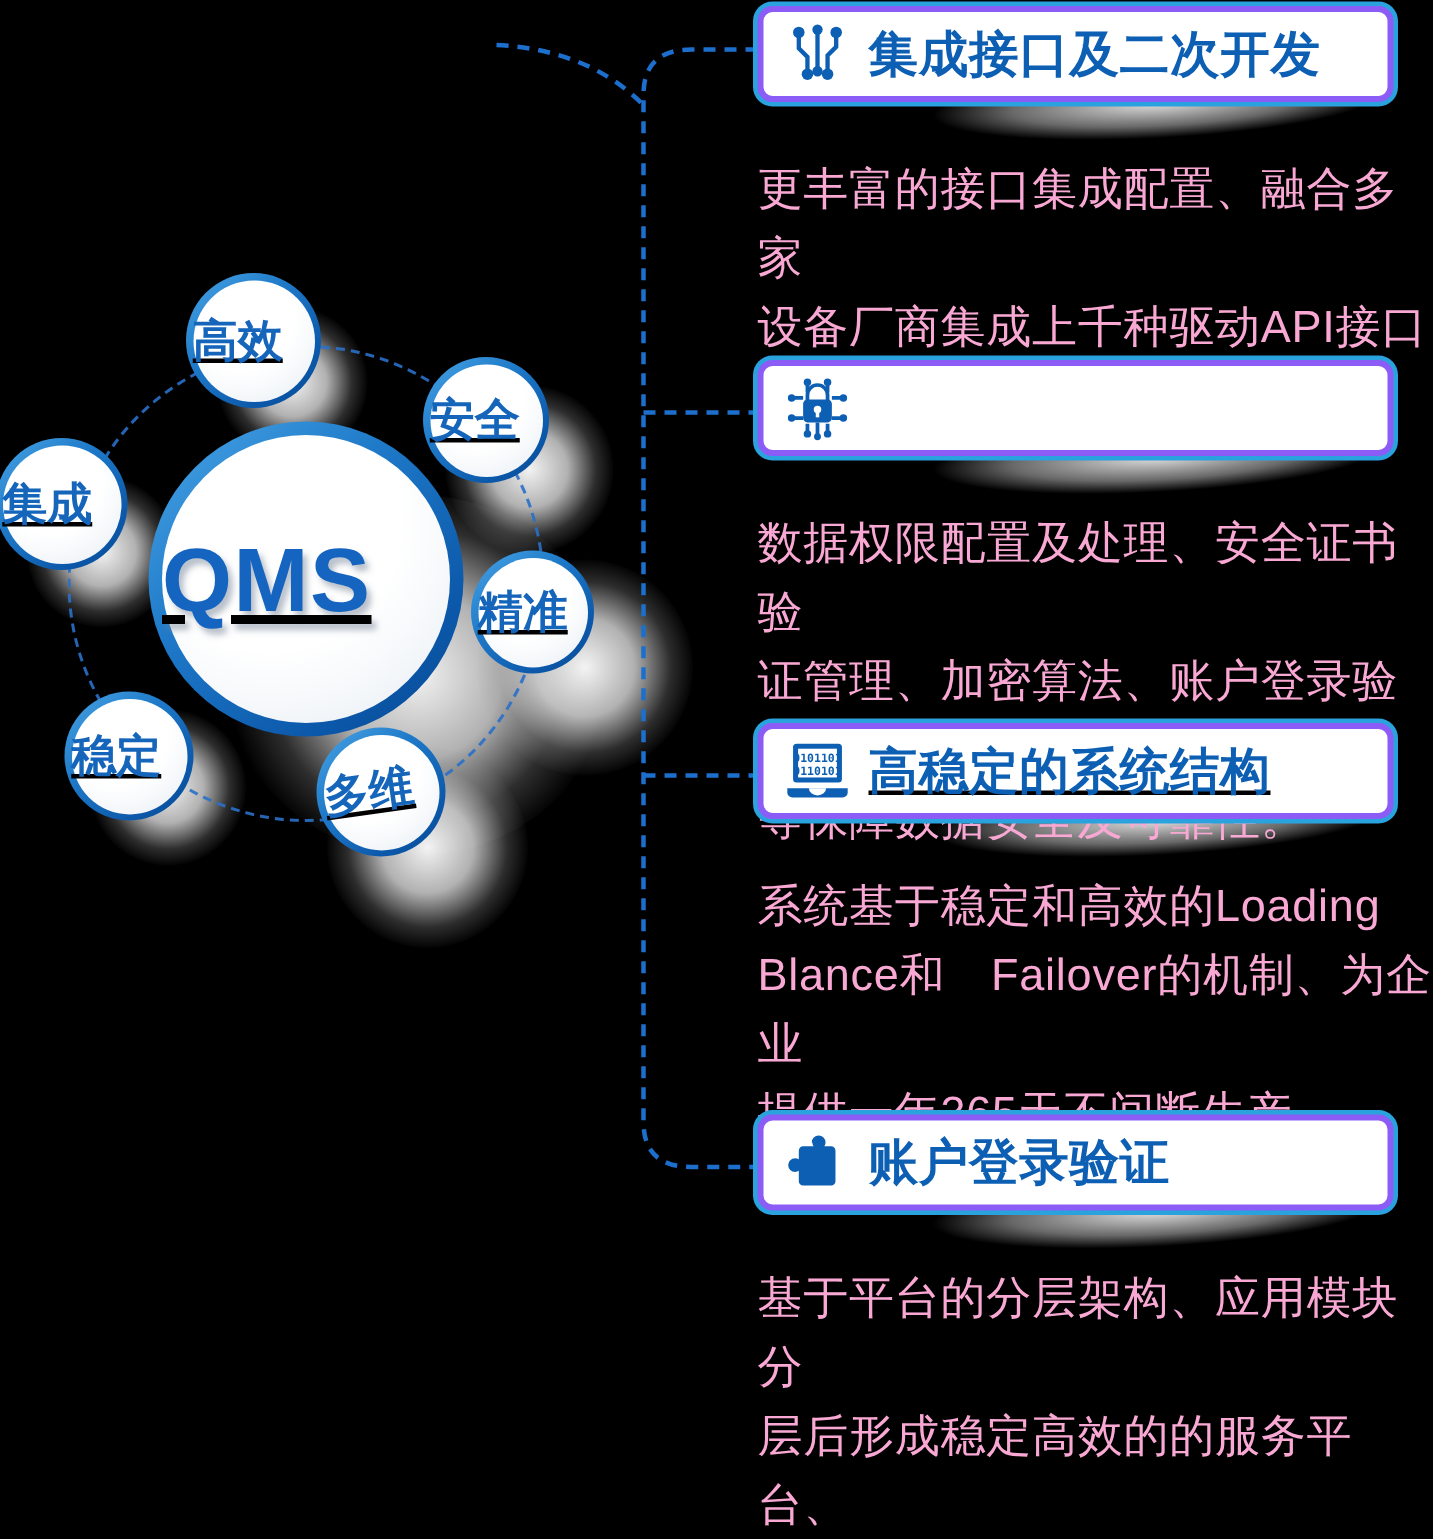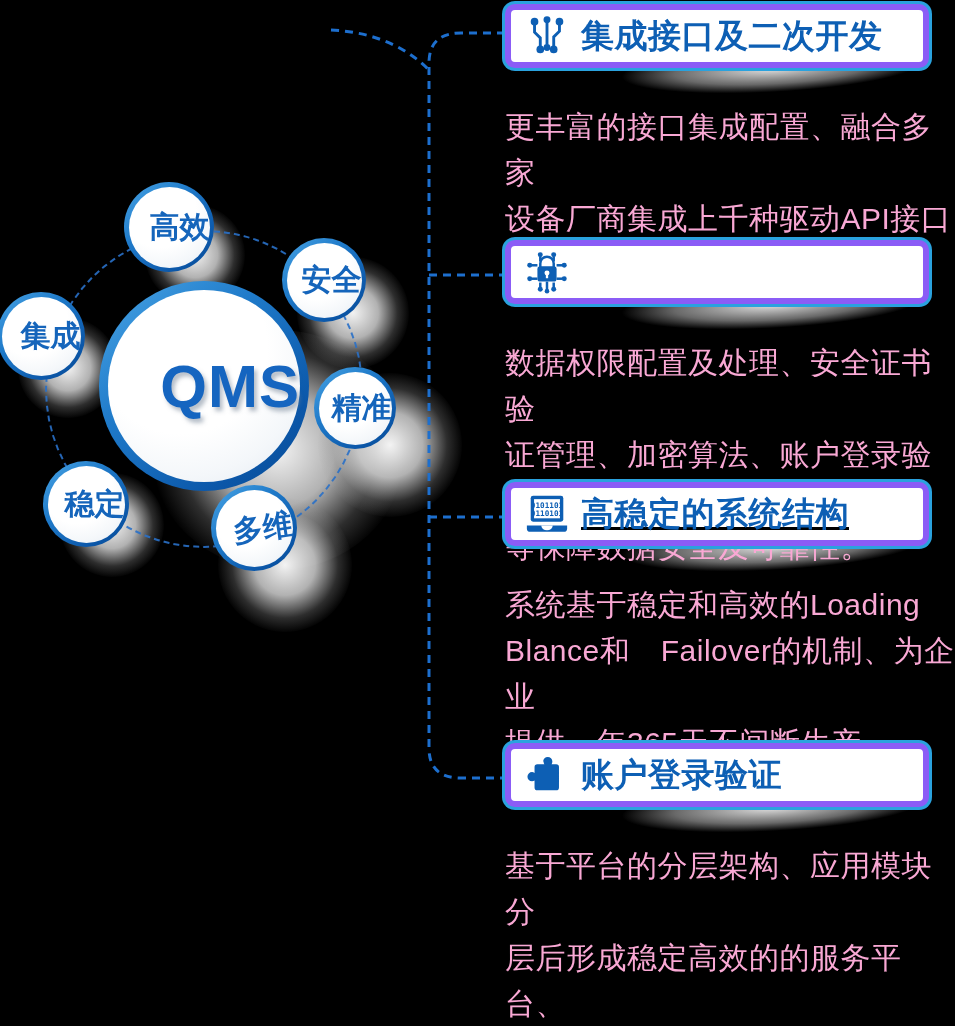--- a/index.html
+++ b/index.html
@@ -28,21 +28,21 @@
   .b-duowei{left:218px;top:498px;width:134px;height:134px;}
 
   .node{
     position:absolute;border-radius:50%;
     background:linear-gradient(138deg,#4aa6e6 0%,#1f7ac9 38%,#0b57a9 78%,#094a92 100%);
     display:flex;align-items:center;justify-content:center;
   }
   .node-inner{
     width:100%;height:100%;border-radius:50%;
     background:radial-gradient(circle at 38% 30%,#ffffff 48%,#f4f7fa 72%,#e9eef4 88%,#dfe6ee 100%);
-    display:flex;align-items:center;justify-content:flex-end;
+    display:flex;align-items:center;justify-content:flex-start;text-decoration:underline;
   }
   .node.center{left:99px;top:281px;width:210px;height:210px;padding:0;}
   .node.center .node-inner{width:192px;height:192px;}
   .center-label{
     font-size:60px;font-weight:bold;color:#1565c0;letter-spacing:1px;
     text-shadow:3px 4px 4px rgba(110,125,145,.5);
   }
   .sat .node-inner{width:calc(100% - 9px);height:calc(100% - 9px);}
   .sat-label{font-size:30px;font-weight:bold;color:#1565bb;white-space:nowrap;}
   .n-gaoxiao{left:124px;top:182px;width:90px;height:90px;}
@@ -60,21 +60,21 @@
   .info{position:absolute;left:505px;width:450px;}
   .s1{top:4px;} .s2{top:240px;} .s3{top:482px;text-decoration:underline;} .s4{top:743px;}
   .hshadow{
     position:absolute;left:64px;top:34px;width:406px;height:62px;border-radius:50%;
     background:radial-gradient(closest-side,
       rgba(235,235,235,.95) 0%, rgba(190,190,190,.55) 48%, rgba(0,0,0,0) 74%);
     transform:rotate(-3deg);
   }
   .hbox{
     position:relative;z-index:2;width:424px;height:64px;box-sizing:border-box;
-    background:#fff;border:6px solid #8b5cf6;border-radius:10px;
+    background:#fff;border:4px solid #8b5cf6;border-radius:10px;
     box-shadow:0 0 0 3px #2aa2de;
     display:flex;align-items:center;gap:11px;padding-left:13px;
   }
   .hicon{width:46px;height:46px;display:flex;align-items:center;justify-content:center;flex:0 0 auto;}
   .hicon svg{width:46px;height:46px;display:block;}
   .htitle{
     margin:0;font-size:33px;font-weight:bold;color:#0d5fb4;white-space:nowrap;letter-spacing:.5px;
   }
   .sbody{
     position:relative;z-index:2;margin:36px 0 0 0;width:450px;

